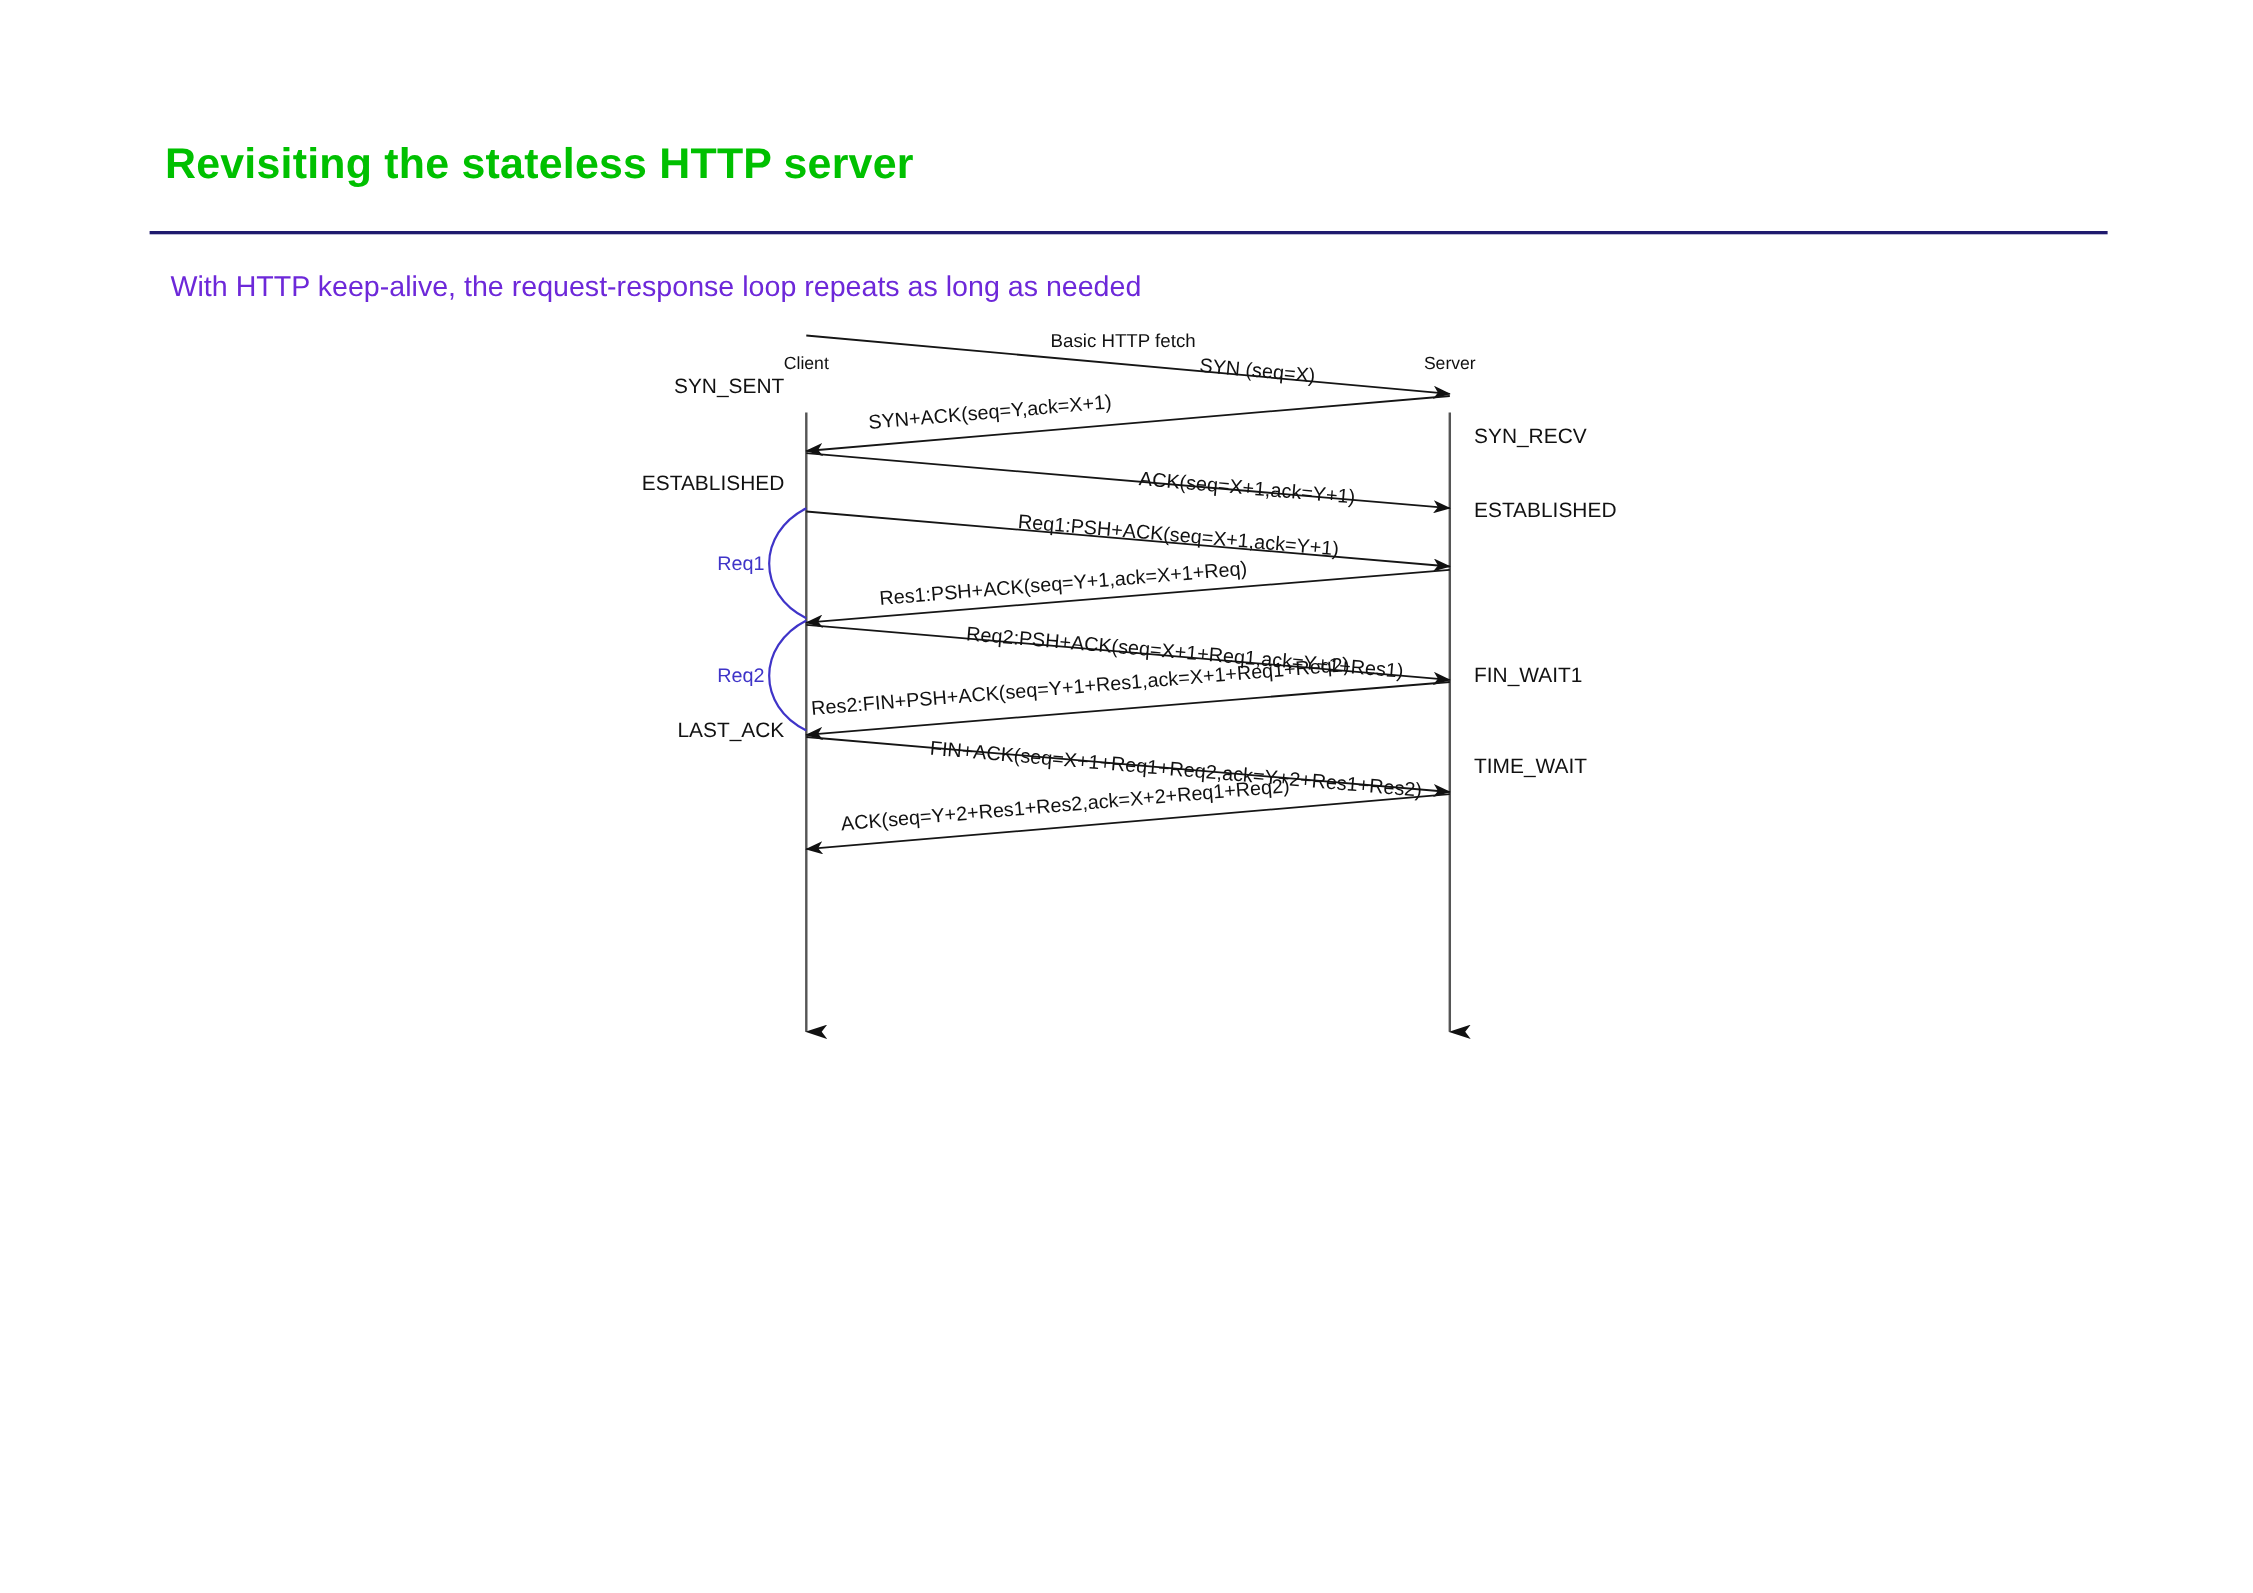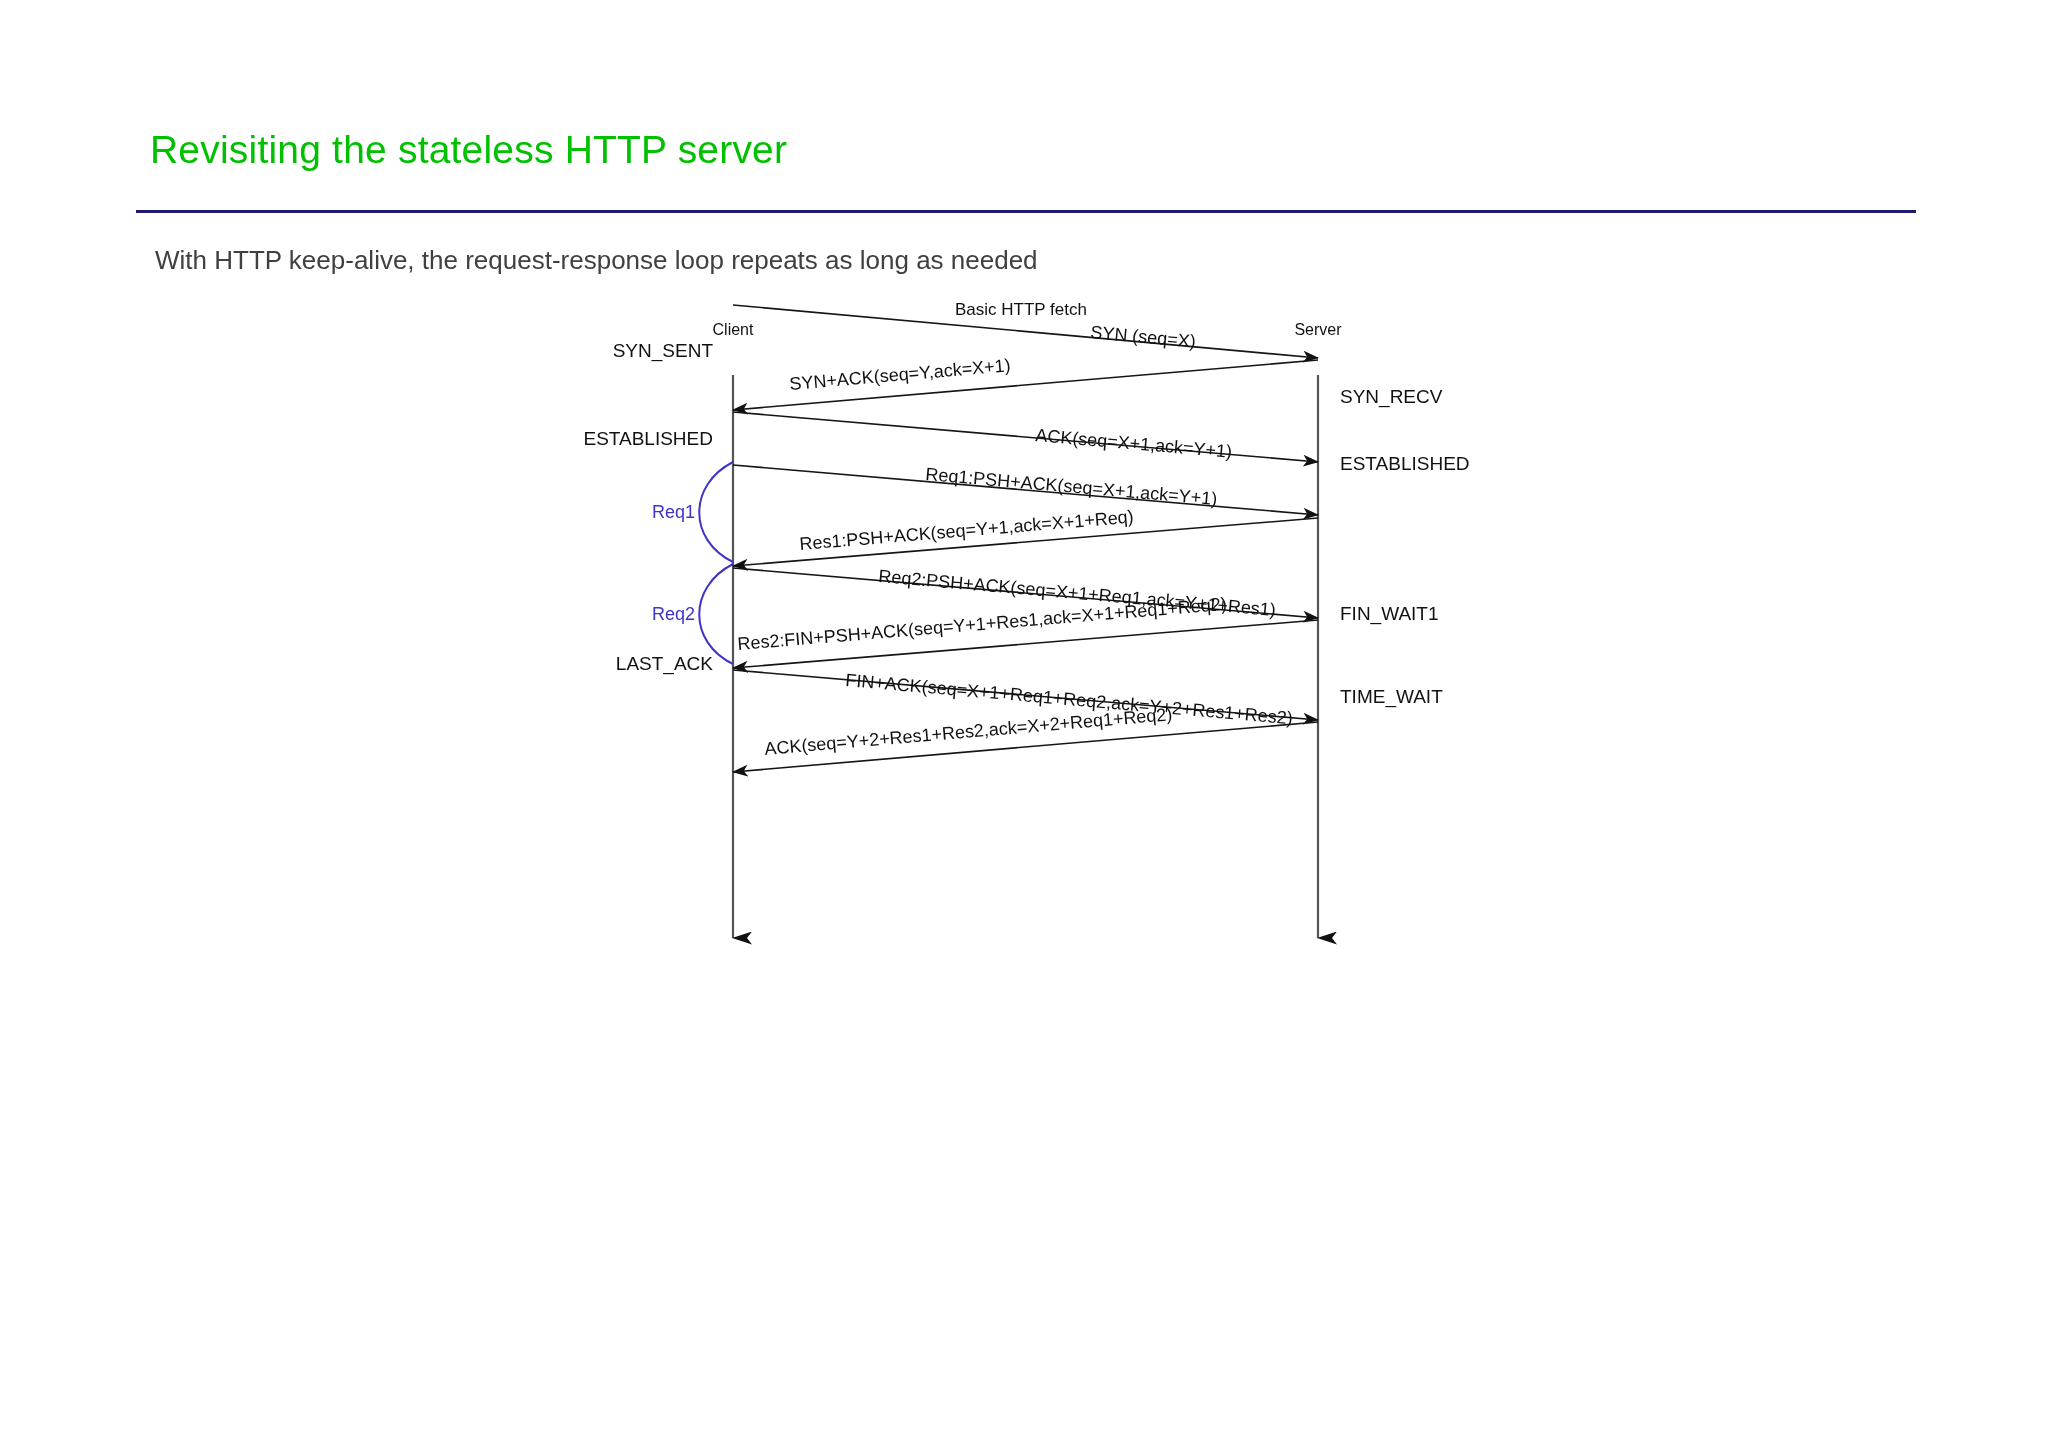--- a/index.html
+++ b/index.html
@@ -14,39 +14,39 @@
     font-family: "Liberation Sans", sans-serif;
     overflow: hidden;
   }
 
   
   .slide-title {
     position: absolute;
     left: 150px;
     top: 128px;
     font-size: 39px;
-    font-weight: normal;
+    font-weight: bold;
     color: #00c000;
     letter-spacing: 0.2px;
     white-space: nowrap;
   }
   .title-rule {
     position: absolute;
     left: 136px;
     top: 210px;
     width: 1780px;
     height: 3px;
     background: #1f1a6e;
   }
   .subtitle {
     position: absolute;
     left: 155px;
     top: 245px;
     font-size: 26px;
-    color: #404040;
+    color: #6d28d9;
     white-space: nowrap;
   }
 
   
   #diagram-wrap {
     position: absolute;
     left: 0;
     top: 290px;
     width: 1696px;
     height: 700px;

